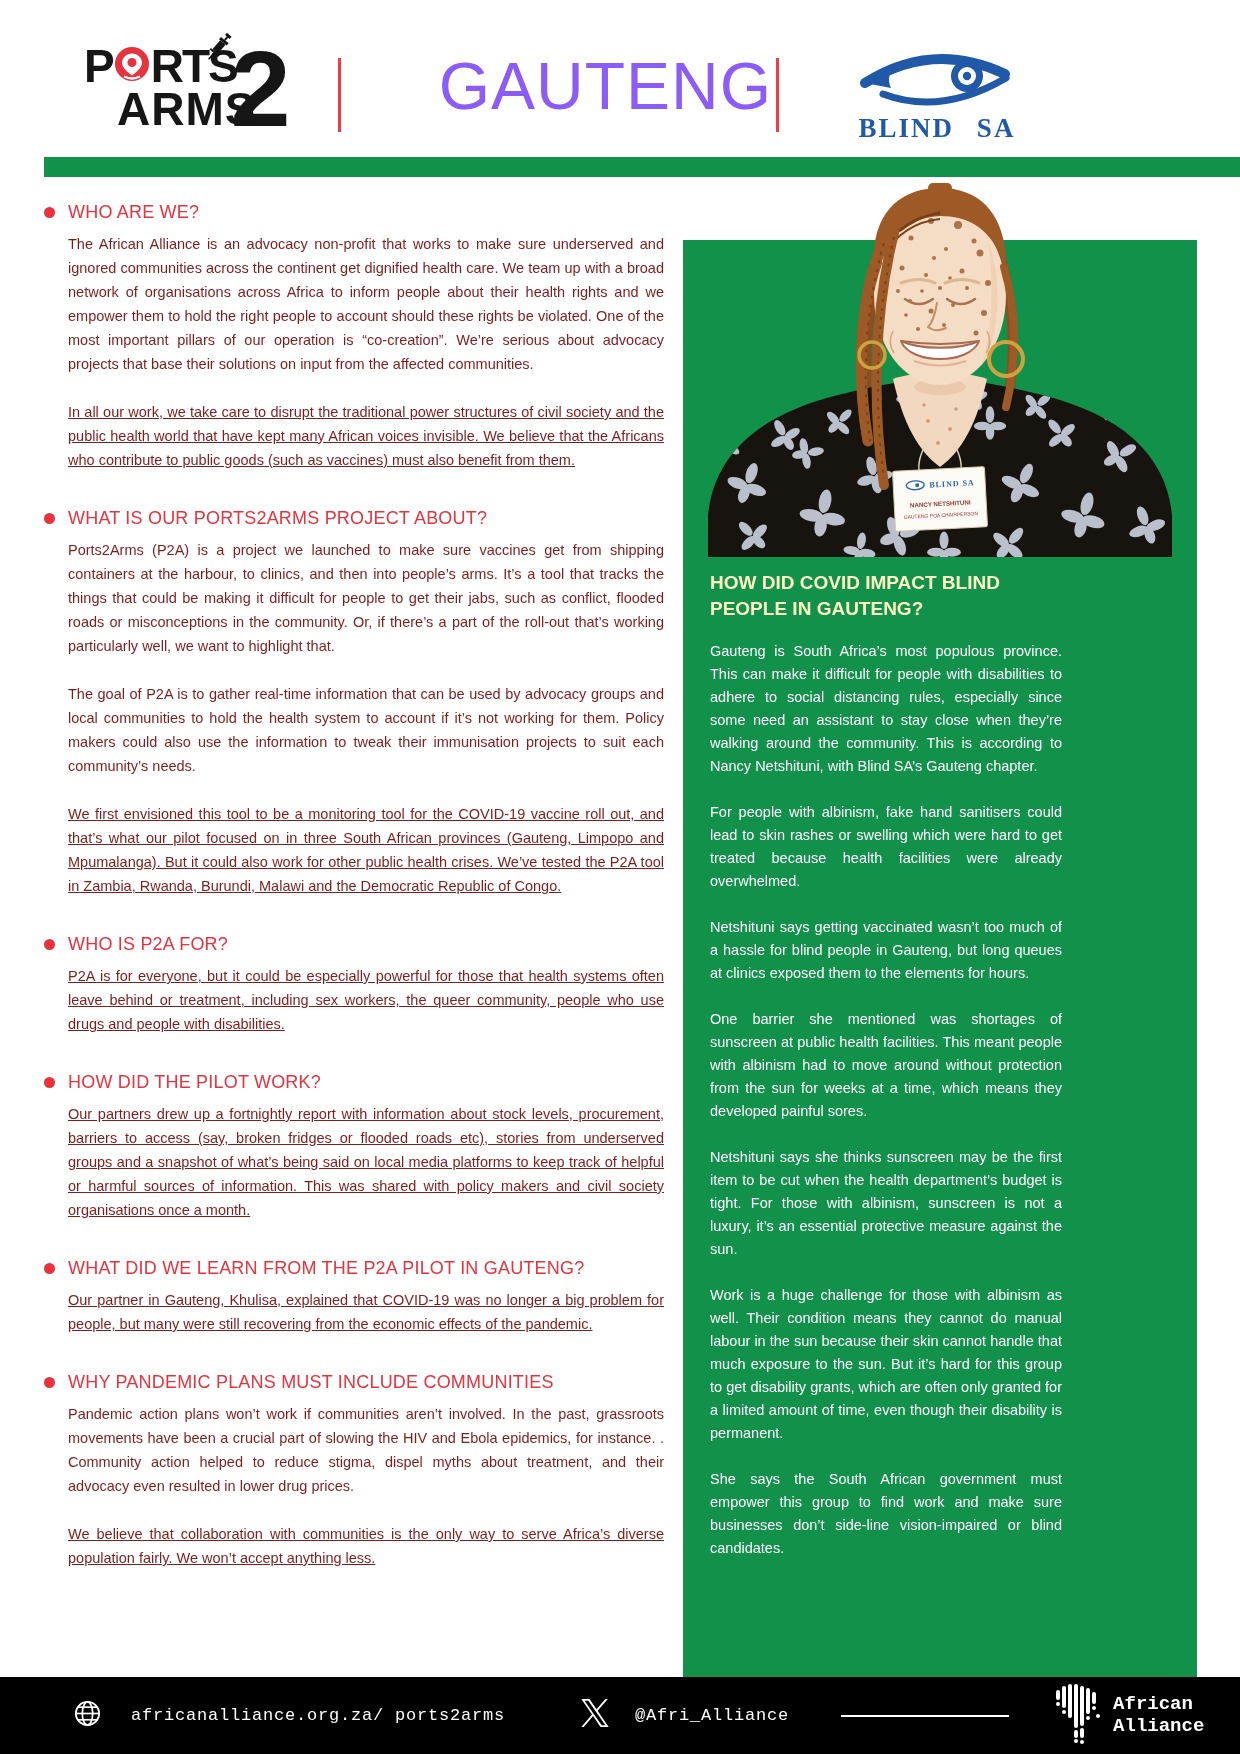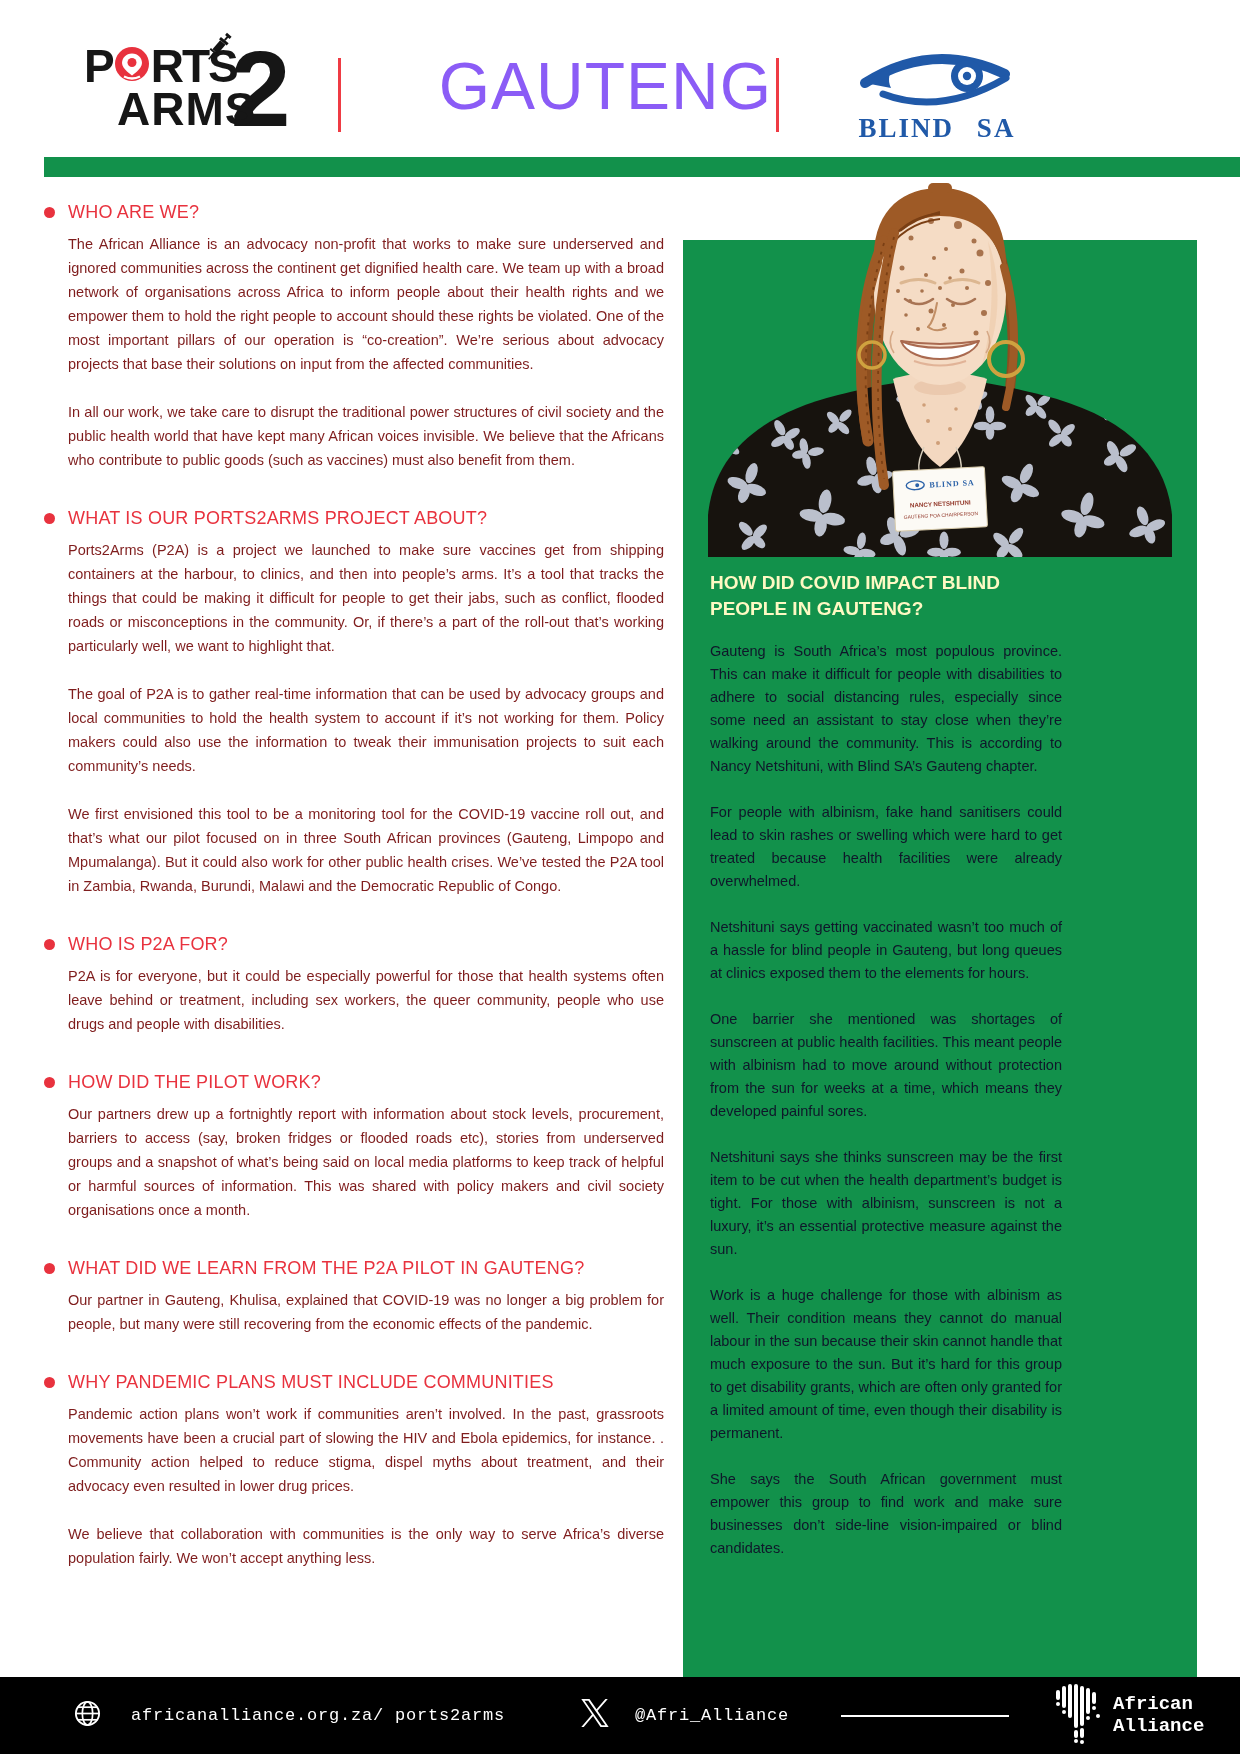--- a/index.html
+++ b/index.html
@@ -26,28 +26,28 @@
                 letter-spacing:2px;word-spacing:14px;margin-top:1px;}
   .green-bar{position:absolute;left:44px;right:0;top:157px;height:20px;background:#12914B;}
 
   
   .left-col{position:absolute;left:44px;top:202px;width:622px;}
   .section{margin-bottom:36px;}
   .sec-head{display:flex;align-items:center;margin-bottom:9px;}
   .bullet{width:11px;height:11px;border-radius:50%;background:#E8323E;margin-right:13px;flex:none;}
   .sec-title{font-size:18px;font-weight:normal;color:#E8323E;margin:0;letter-spacing:.2px;}
   .body-p{margin:0 0 24px 24px;width:596px;text-align:justify;font-size:14.5px;line-height:24px;color:#7f1d1d;}
-  .section .body-p:last-child{margin-bottom:0;}
+  .section .body-p:last-child{margin-bottom:0;text-decoration:underline;}
 
   
   .panel{position:absolute;left:683px;top:240px;width:514px;height:1437px;background:#12914B;}
   .photo{position:absolute;top:-57px;left:5px;width:504px;height:374px;}
   .panel-body{position:absolute;top:330px;left:27px;width:352px;}
   .panel-h{font-size:19px;font-weight:bold;color:#fef9c3;line-height:26px;margin:0 0 18px 0;width:330px;}
-  .panel-p{margin:0 0 23px 0;text-align:justify;font-size:14.5px;line-height:23px;color:#0f172a;}
+  .panel-p{margin:0 0 23px 0;text-align:justify;font-size:14.5px;line-height:23px;color:#ffffff;}
 
   
   .footer{position:absolute;left:0;right:0;top:1677px;height:77px;background:#000;display:flex;
           align-items:center;color:#fff;font-family:Liberation Mono, monospace;}
   .globe{margin-left:74px;flex:none;}
   .site{margin-left:30px;font-size:17px;letter-spacing:.8px;}
   .x-icon{margin-left:76px;flex:none;}
   .handle{margin-left:26px;font-size:17px;letter-spacing:.8px;}
   .rule{margin-left:52px;width:168px;height:2px;background:#fff;flex:none;}
   .africa{margin-left:46px;flex:none;}

